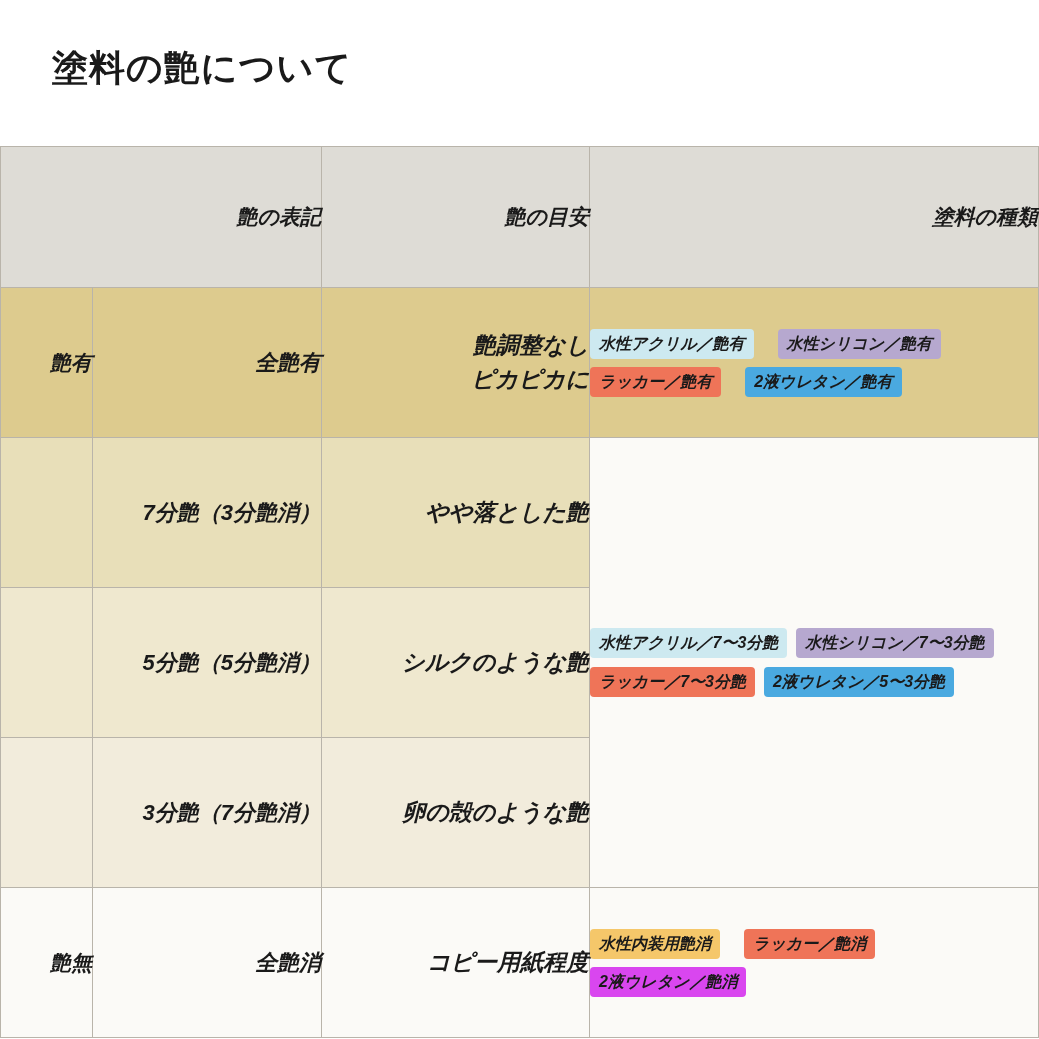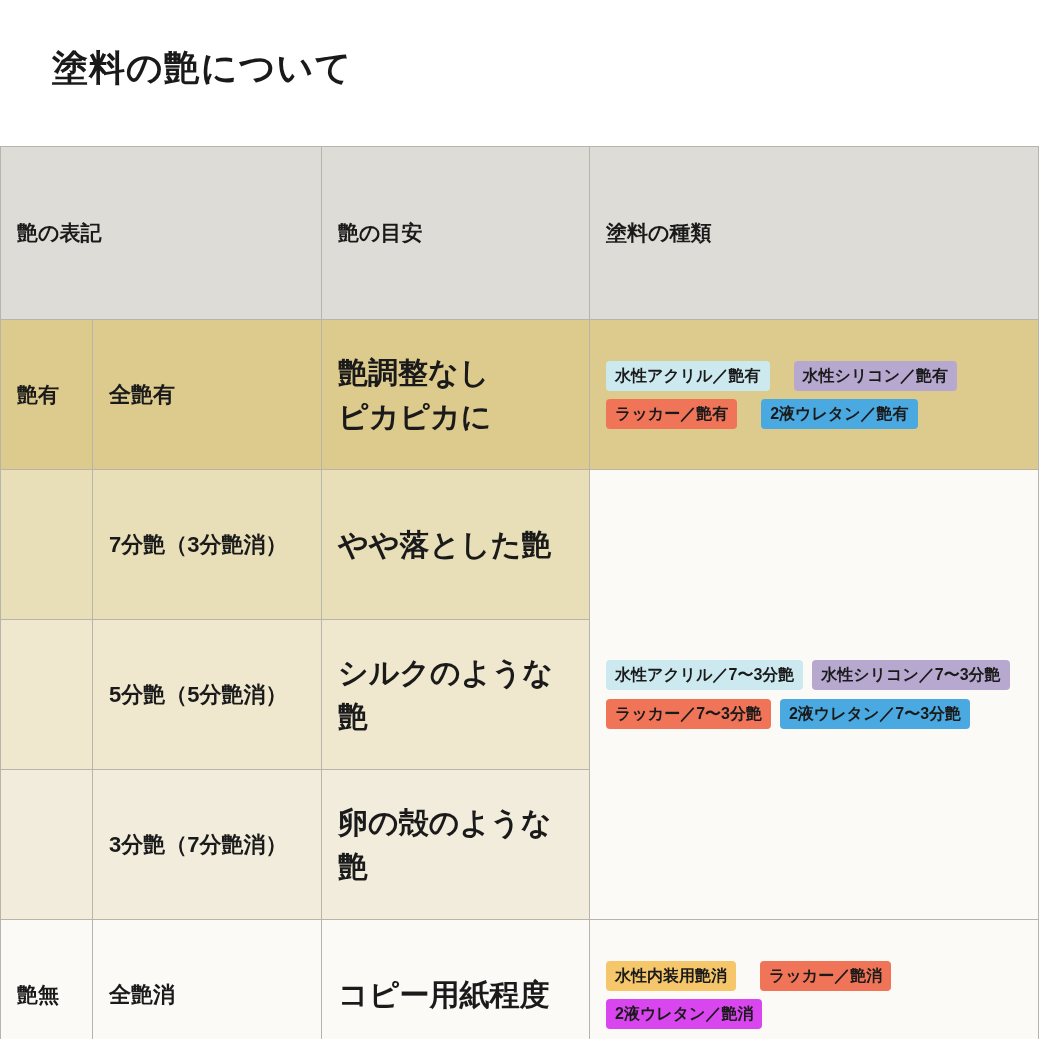--- a/index.html
+++ b/index.html
@@ -32,23 +32,24 @@
     position: absolute;
     top: 146px;
     left: 0;
     width: 1039px;
     border-collapse: collapse;
     table-layout: fixed;
   }
   table.gloss-table td,
   table.gloss-table th {
     border: 1px solid #b9b4aa;
-    padding: 16px;
+    padding: 0;
     vertical-align: middle;
-    text-align: left;
+    text-align: right;
+    font-style: italic;
   }
   thead th {
     background: #dedcd6;
     height: 140px;
     font-size: 21px;
     font-weight: bold;
     color: #1a1a1a;
   }
   .col-a { width: 92px; }
   .col-b { width: 229px; }
@@ -58,21 +59,21 @@
   .rowhead {
     font-size: 21px;
     font-weight: bold;
   }
   .label-cell {
     font-size: 22px;
     font-weight: bold;
     line-height: 1.45;
   }
   .desc-cell {
-    font-size: 30px;
+    font-size: 23px;
     font-weight: bold;
     line-height: 1.45;
   }
   .tags-cell {
     padding: 12px 14px;
     text-align: left;
     vertical-align: middle;
   }
   .tag-wrap {
     display: flex;
@@ -146,21 +147,21 @@
 
       <tr class="r2">
         <td class="rowhead col-a-2"></td>
         <td class="label-cell col-a-2">7分艶（3分艶消）</td>
         <td class="desc-cell col-a-2">やや落とした艶</td>
         <td class="tags-cell mid-span" rowspan="3">
           <div class="tag-wrap" style="flex-direction:row;align-items:flex-start;gap:9px;">
             <span class="tag" style="background:#cde9f0">水性アクリル／7〜3分艶</span>
             <span class="tag" style="background:#b6a8cf">水性シリコン／7〜3分艶</span>
             <span class="tag" style="background:#ef7458">ラッカー／7〜3分艶</span>
-            <span class="tag" style="background:#4aa9e0">2液ウレタン／7〜3分艶</span>
+            <span class="tag" style="background:#4aa9e0">2液ウレタン／5〜3分艶</span>
           </div>
         </td>
       </tr>
 
       <tr class="r3">
         <td class="rowhead col-a-3"></td>
         <td class="label-cell col-a-3">5分艶（5分艶消）</td>
         <td class="desc-cell col-a-3">シルクのような艶</td>
       </tr>
 

